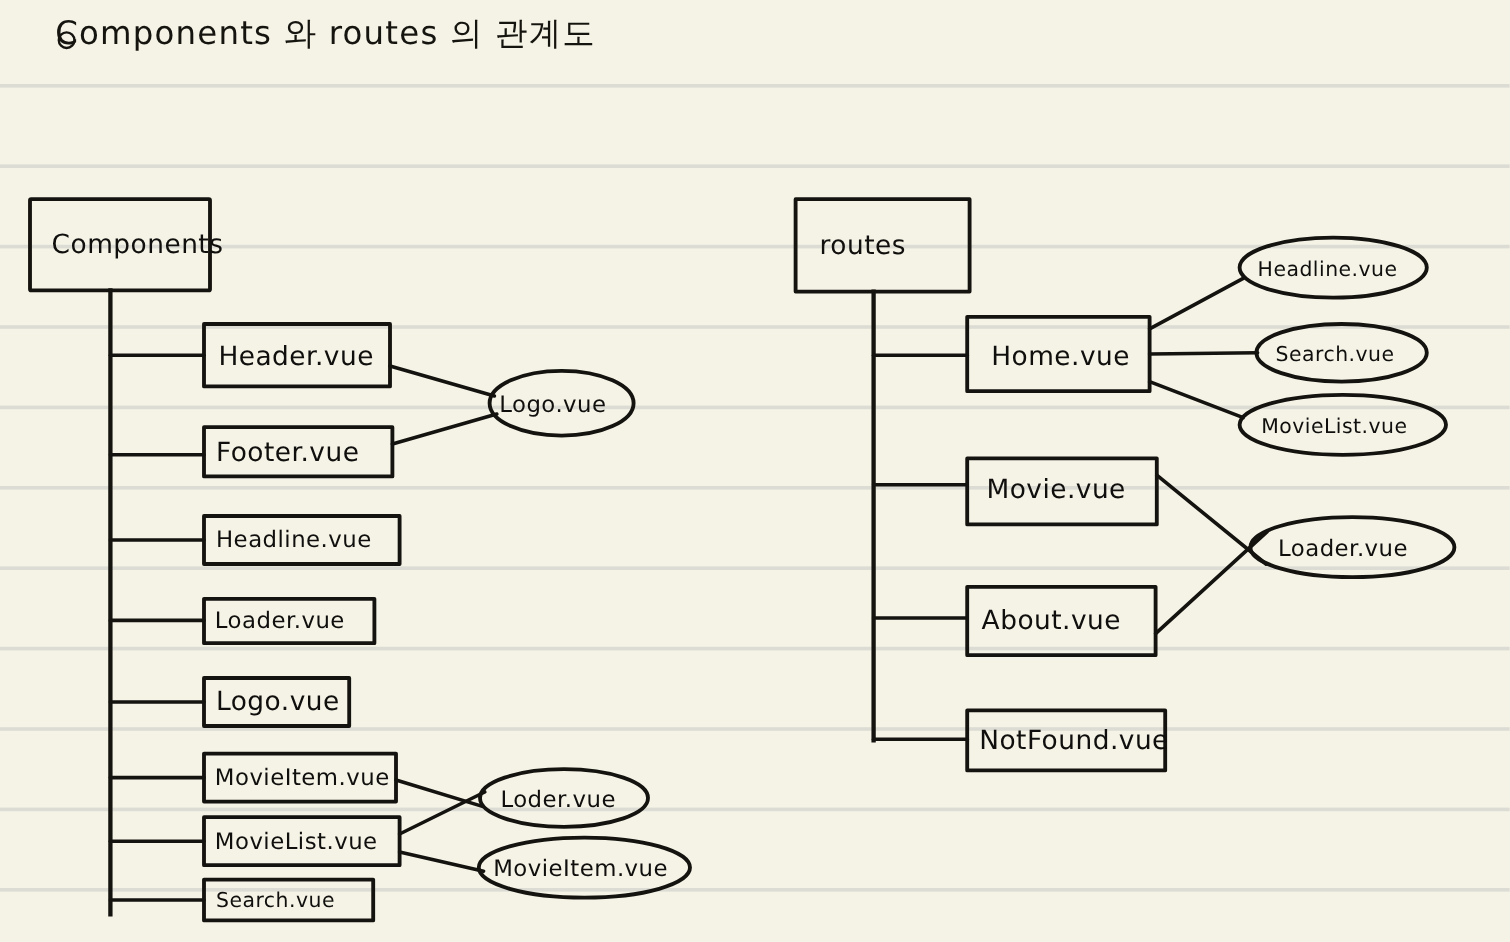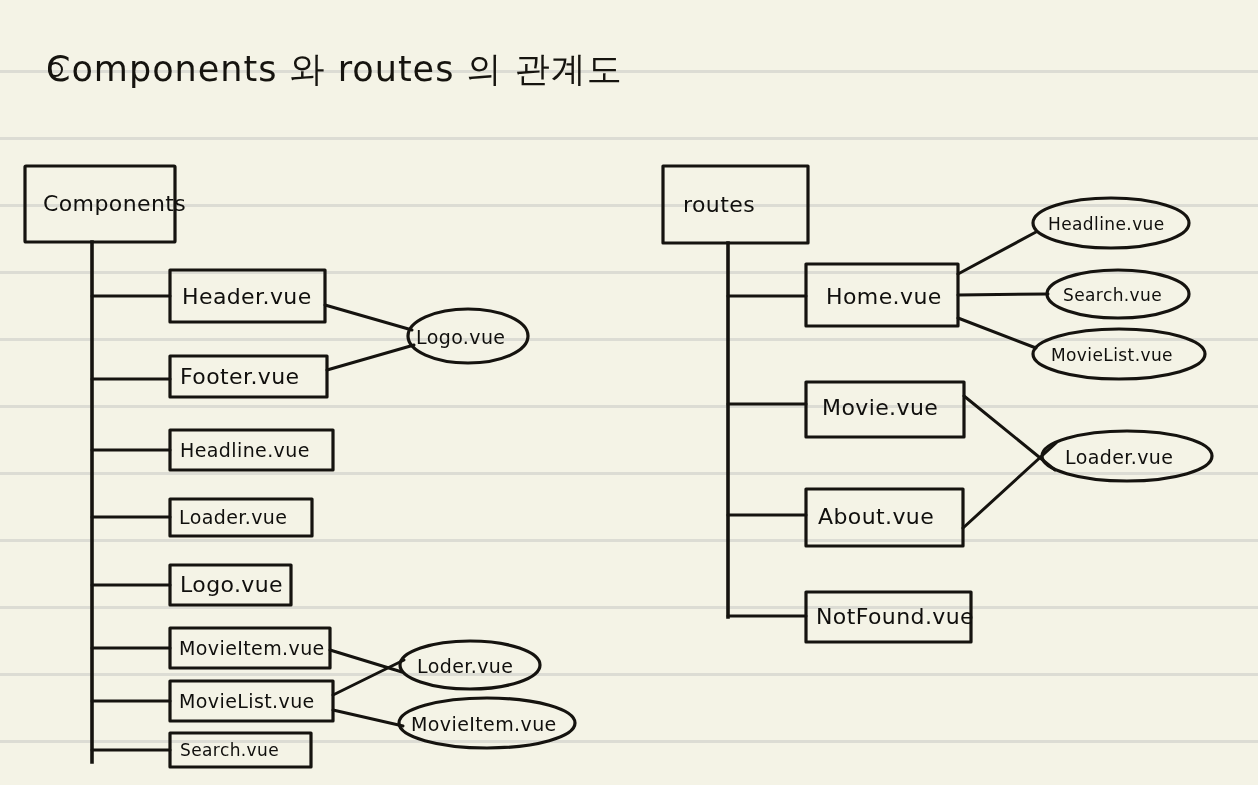--- a/index.html
+++ b/index.html
@@ -50,25 +50,24 @@
     font-size: 19px;
   }
   .node-label.tiny {
     font-size: 17px;
   }
   .title-text {
     position: absolute;
     left: 24px;
     top: 10px;
     font-family: "DejaVu Sans", sans-serif;
-    font-size: 35px;
+    font-size: 27px;
     color: #16140f;
     letter-spacing: 1px;
     white-space: nowrap;
-    margin-top: 36px;
   }
   .title-bullet {
     position: absolute;
     left: 24px;
     top: 16px;
     width: 11px;
     height: 11px;
     border: 2.5px solid #16140f;
     border-radius: 50%;
   }

